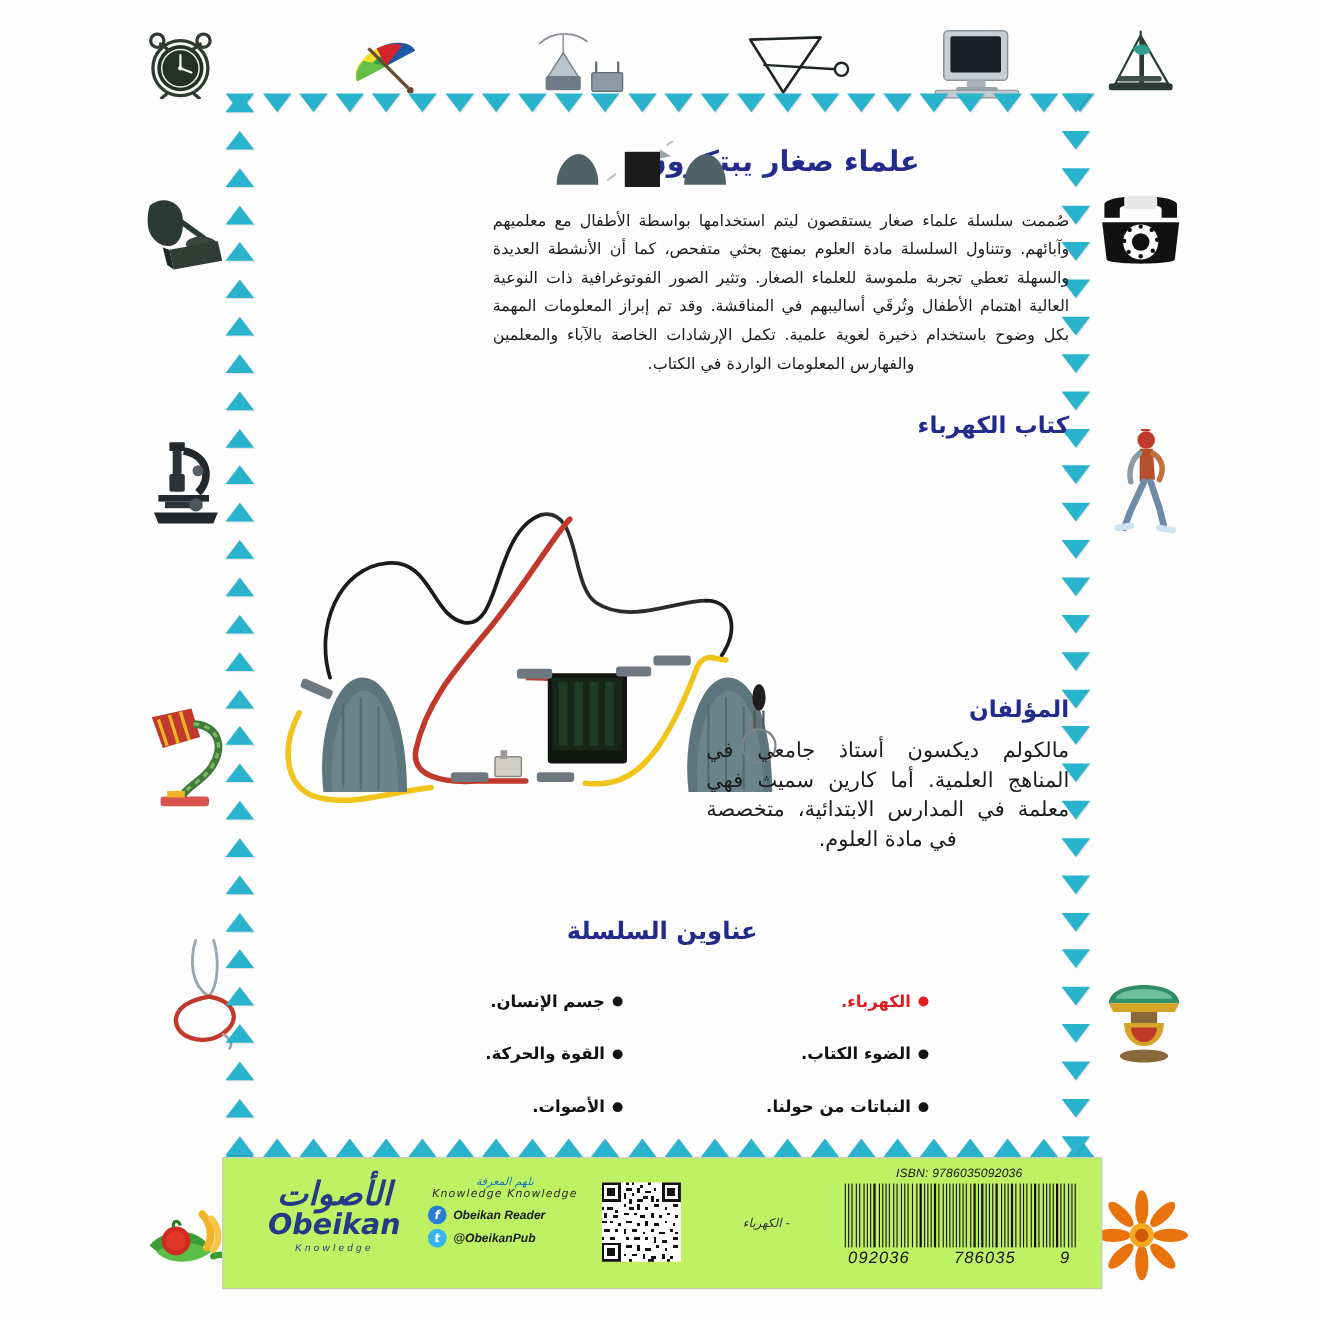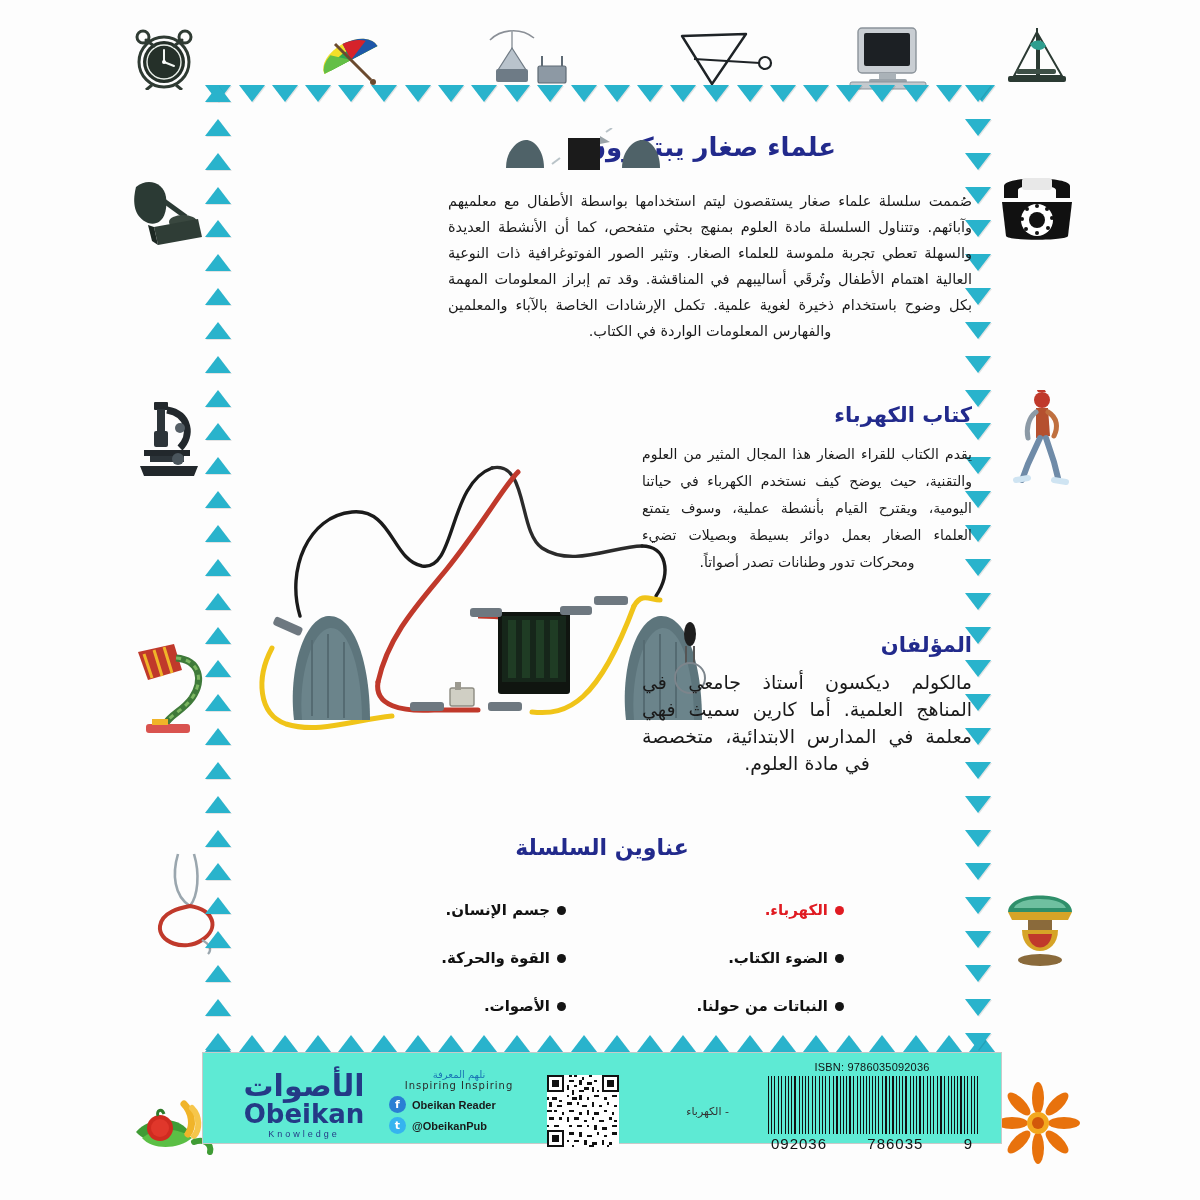--- a/index.html
+++ b/index.html
@@ -44,21 +44,21 @@
 
   
   .intro{position:absolute;top:68px;right:0;width:524px;}
   .title-wrap{position:absolute;top:12px;right:0;width:524px;}
 
   
   .title-thumbs{position:absolute;top:8px;right:300px;width:170px;height:46px;}
 
   
   .sec-book{position:absolute;top:255px;right:0;width:330px;}
-  .sec-book h2{margin-bottom:14px;margin-top:28px;}
+  .sec-book h2{margin-bottom:14px;}
   .sec-book p{font-size:14px;line-height:27px;}
 
   
   .sec-authors{position:absolute;top:513px;right:0;width:330px;}
   .sec-authors h2{margin-bottom:12px;}
   .sec-authors p{font-size:19px;line-height:27px;}
 
   
   .photo{position:absolute;left:10px;top:300px;width:470px;height:340px;}
 
@@ -72,33 +72,33 @@
     gap:7px;height:48px;font-size:15px;color:#111;font-weight:bold;
   }
   .series-col.col-right .series-item{padding-right:36px;}
   .series-col.col-left .series-item{padding-right:8px;}
   .bullet{width:9px;height:9px;border-radius:50%;background:#141414;flex:none;}
   .series-item.highlight{color:#e01b22;}
   .series-item.highlight .bullet{background:#e01b22;}
 
   
   .footer{
-    position:absolute;left:202px;top:1052px;width:800px;height:92px;
-    background:#5eead4;border:1px solid #c9c9c9;box-sizing:border-box;
+    position:absolute;left:202px;top:1052px;width:800px;height:120px;
+    background:#bef264;border:1px solid #c9c9c9;box-sizing:border-box;font-style:italic;
   }
   .isbn-block{position:absolute;right:24px;top:8px;width:210px;text-align:center;}
   .isbn-text{font-size:11px;color:#111;font-family:"Liberation Sans",sans-serif;letter-spacing:.2px;}
   .barcode{height:58px;display:flex;align-items:flex-end;gap:1px;margin-top:3px;justify-content:center;}
   .barcode i{display:block;background:#111;height:100%;}
   .barcode-digits{
     display:flex;justify-content:space-between;font-size:15px;
     font-family:"Liberation Sans",sans-serif;color:#111;margin-top:1px;padding:0 4px;letter-spacing:1px;
   }
   .spine-label{
-    position:absolute;right:272px;top:52px;font-size:11px;color:#333;
+    position:absolute;right:283px;top:52px;font-size:11px;color:#333;
     font-family:"DejaVu Sans",sans-serif;
   }
   .qr{position:absolute;right:382px;top:22px;width:72px;height:72px;}
   .social{position:absolute;right:472px;top:16px;width:140px;margin-left:29px;}
   .insp-ar{font-size:10px;color:#1a77b5;text-align:center;letter-spacing:2px;}
   .insp-en{font-size:10px;color:#2a2a2a;text-align:center;letter-spacing:1px;margin-bottom:5px;}
   .soc-row{display:flex;align-items:center;gap:6px;margin-top:4px;direction:ltr;}
   .soc-ic{width:17px;height:17px;border-radius:50%;background:#2a7fd4;color:#fff;font-size:11px;
           display:flex;align-items:center;justify-content:center;font-weight:bold;flex:none;}
   .soc-ic.tw{background:#35b4ef;}
@@ -451,21 +451,20 @@
       <rect x="208" y="268" width="24" height="18" rx="2" fill="#d0cfc4" stroke="#8d8c82" stroke-width="1.4"></rect>
       <rect x="213" y="262" width="6" height="8" fill="#9c9a90"></rect>
 
       <ellipse cx="448" cy="214" rx="6" ry="12" fill="#1e1e1e"></ellipse>
       <path d="M444 226 L444 244 M452 226 L452 244" stroke="#555" stroke-width="2"></path>
       <circle cx="448" cy="258" r="15" fill="none" stroke="#7c858c" stroke-width="2"></circle>
     </svg>
 
     <div class="sec-book">
       <h2 class="sec-title">كتاب الكهرباء</h2>
-      <p class="body-text">يقدم الكتاب للقراء الصغار هذا المجال المثير من العلوم والتقنية، حيث يوضح كيف نستخدم الكهرباء في حياتنا اليومية، ويقترح القيام بأنشطة عملية، وسوف يتمتع العلماء الصغار بعمل دوائر بسيطة وبصيلات تضيء ومحركات تدور وطنانات تصدر أصواتاً.</p>
     </div>
 
     <div class="sec-authors">
       <h2 class="sec-title">المؤلفان</h2>
       <p class="body-text">مالكولم ديكسون أستاذ جامعي في المناهج العلمية. أما كارين سميث فهي معلمة في المدارس الابتدائية، متخصصة في مادة العلوم.</p>
     </div>
 
     <div class="series">
       <h2 class="sec-title">عناوين السلسلة</h2>
       <div class="series-grid">
@@ -732,21 +731,21 @@
           <path d="M22 26h1v2h-1z"></path>
           <path d="M25 27h1v1h-1z"></path>
         <path d="M10 28h1v1h-1z"></path>
           <path d="M17 28h2v1h-2z"></path>
           <path d="M24 28h1v1h-1z"></path>
       </g>
     </svg>
 
     <div class="social">
       <div class="insp-ar">نلهم المعرفة</div>
-      <div class="insp-en">Inspiring Inspiring</div>
+      <div class="insp-en">Knowledge Knowledge</div>
       <div class="soc-row">
         <span class="soc-ic">f</span>
         <span class="soc-tx">Obeikan Reader</span>
       </div>
       <div class="soc-row">
         <span class="soc-ic tw">t</span>
         <span class="soc-tx">@ObeikanPub</span>
       </div>
     </div>
 

